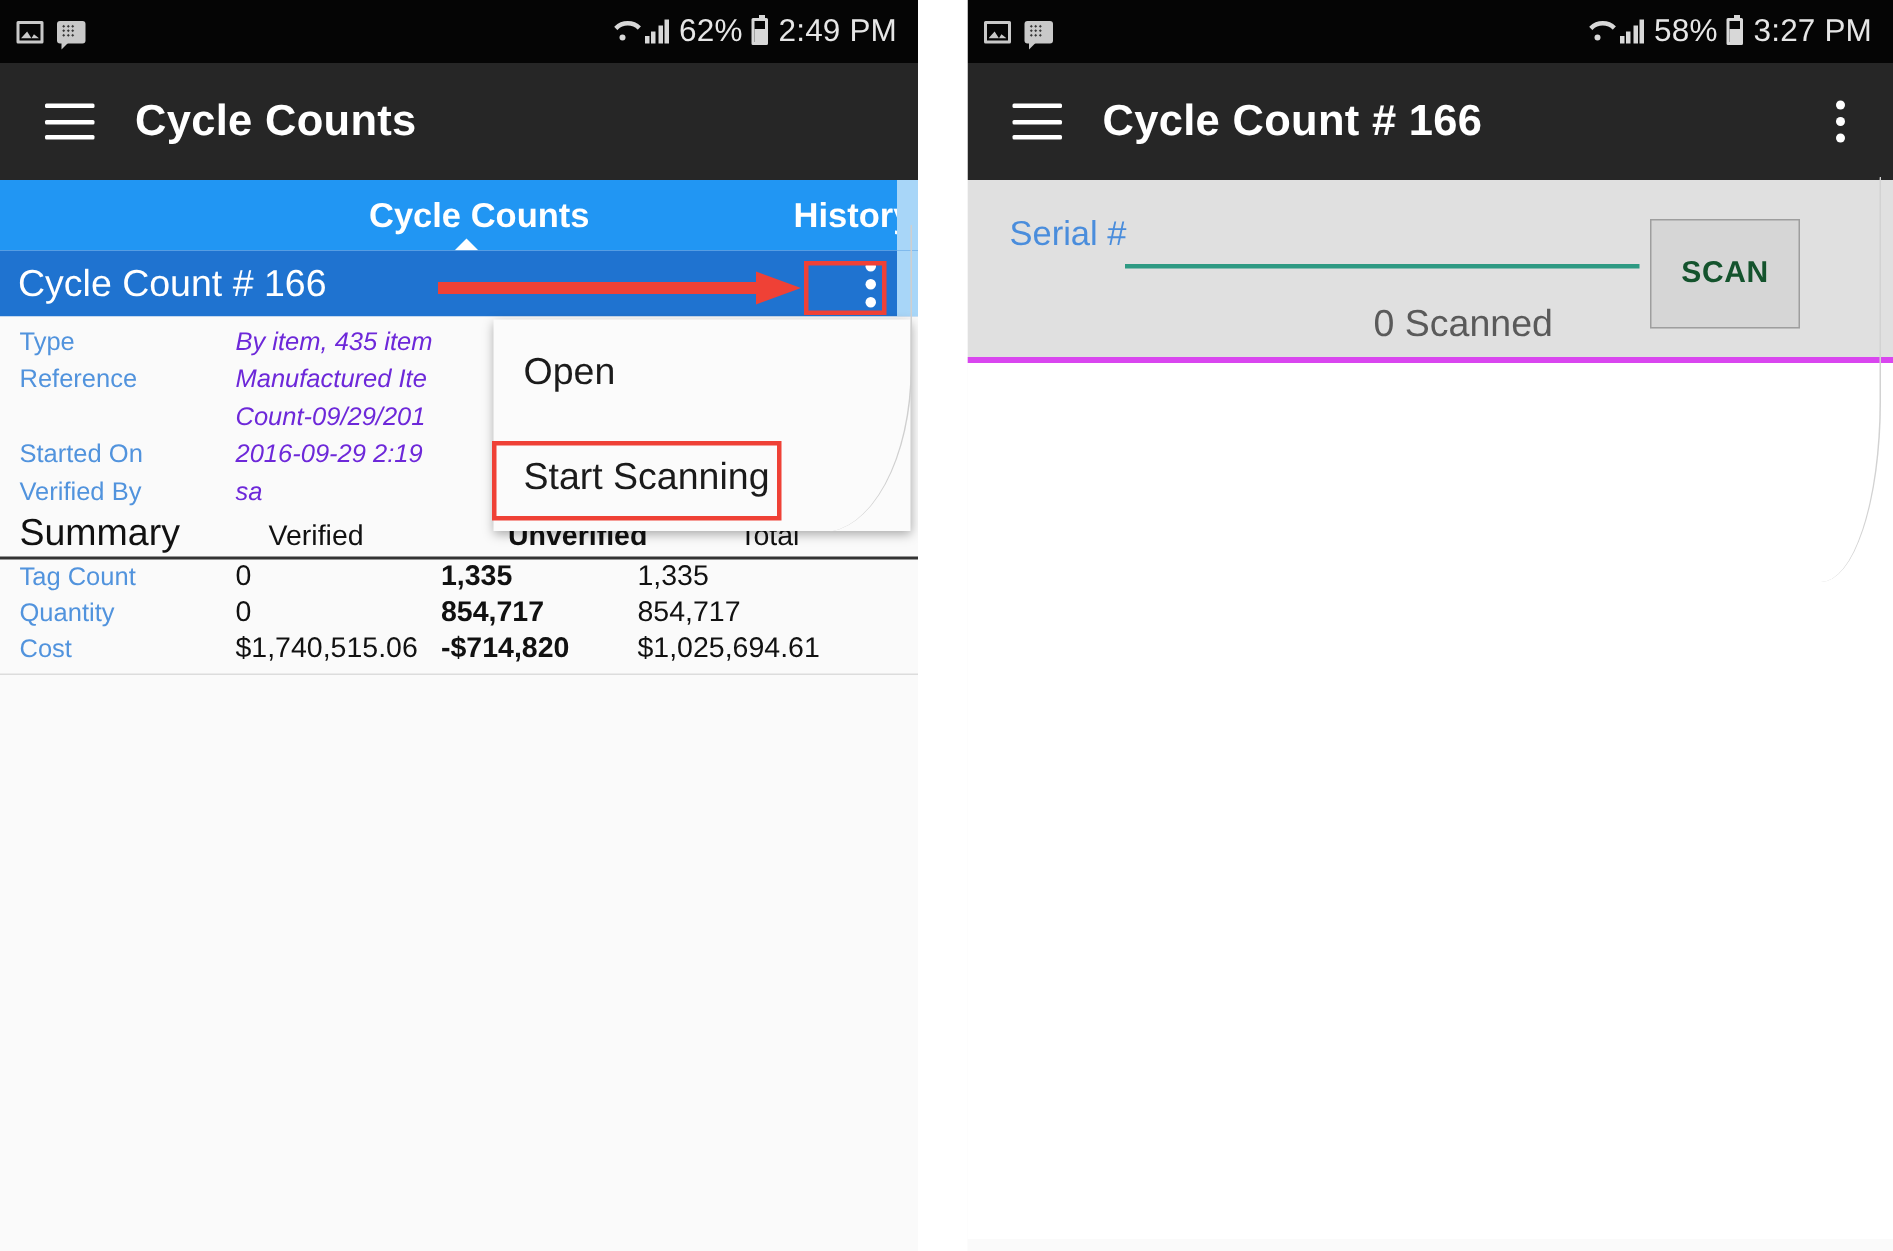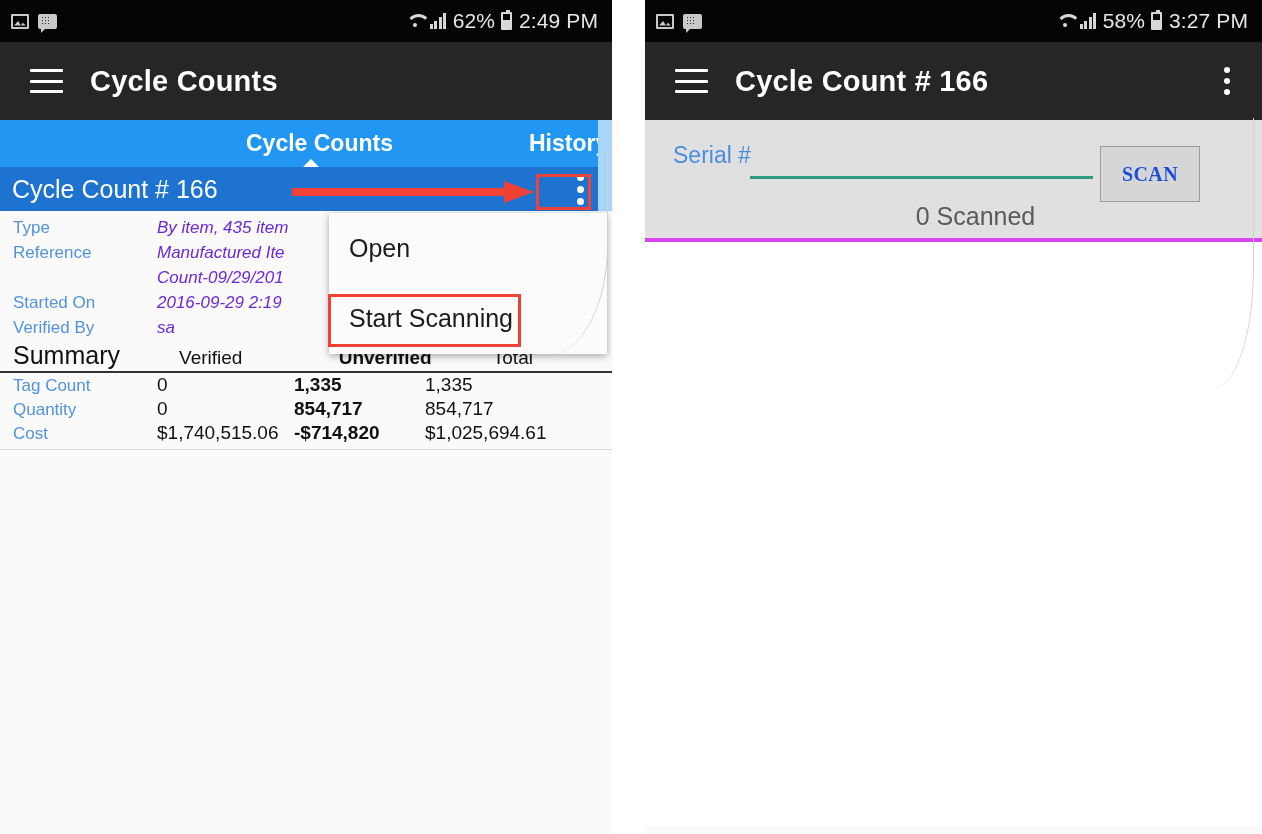--- a/index.html
+++ b/index.html
@@ -409,28 +409,28 @@
     font-size: 22px;
     font-family: "Liberation Sans", sans-serif;
     color: #111111;
     padding: 0;
   }
   .scan-button {
     position: absolute;
     left: 455px;
     top: 26px;
     width: 100px;
-    height: 56px;
+    height: 73px;
     background: #d6d6d6;
     border: 1px solid #9e9e9e;
     font-size: 20px;
     font-weight: bold;
-    color: #1d4ed8;
+    color: #14532d;
     letter-spacing: .4px;
-    font-family: Liberation Serif, serif;
+    font-family: Liberation Sans, sans-serif;
     cursor: pointer;
   }
   .scan-count {
     position: absolute;
     left: 0;
     right: 0;
     bottom: 7px;
     text-align: center;
     font-size: 25px;
     color: #5a5a5a;

